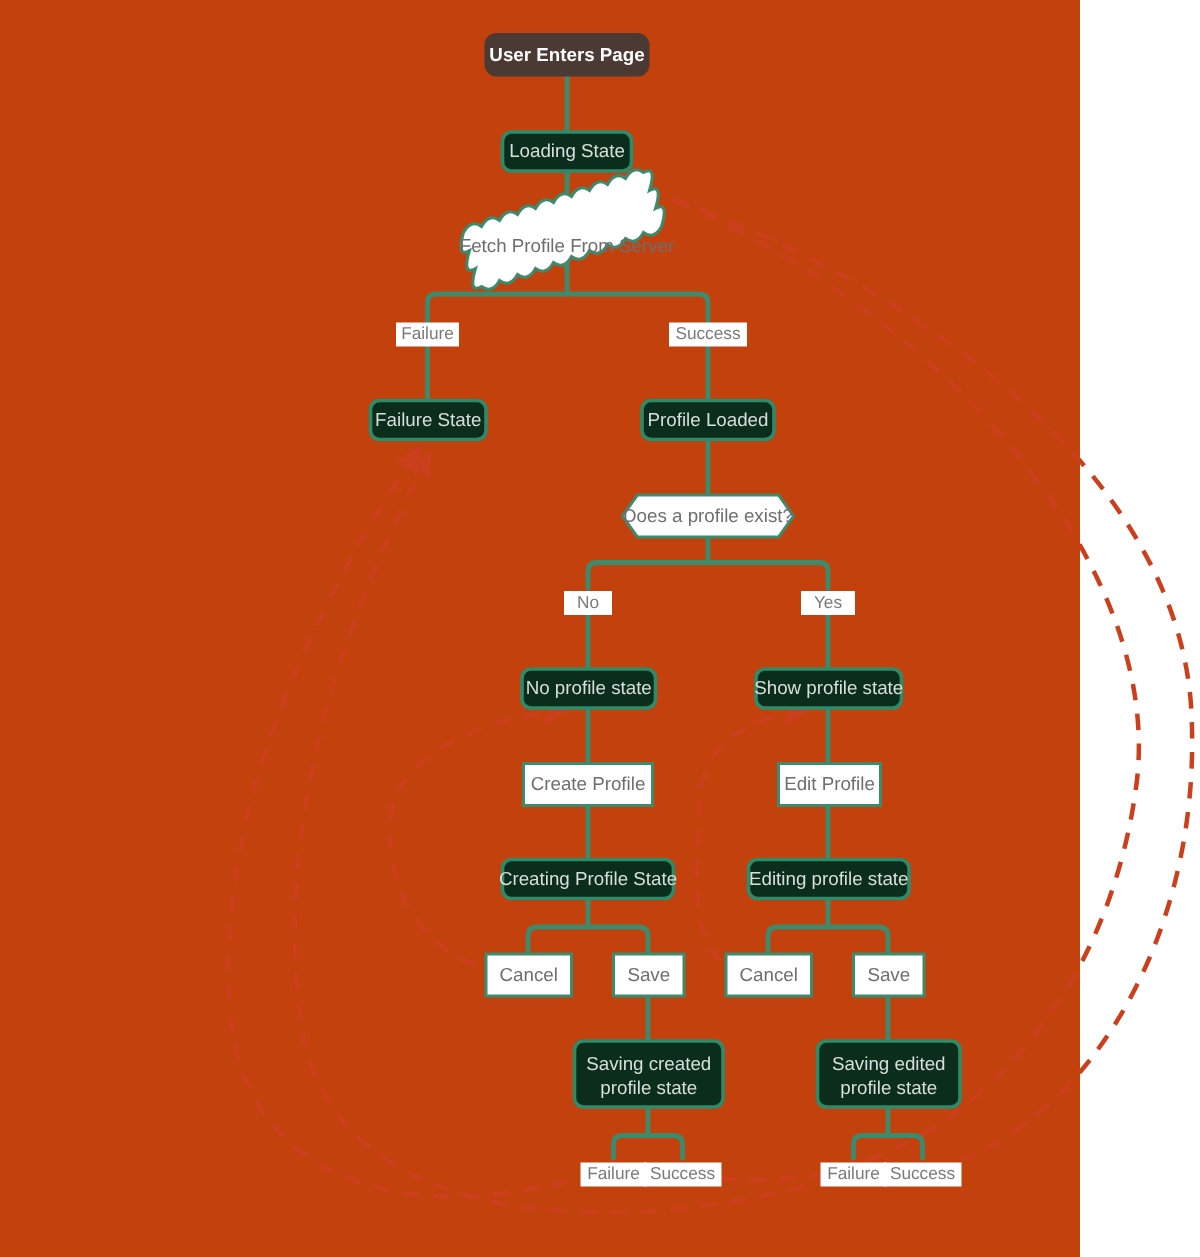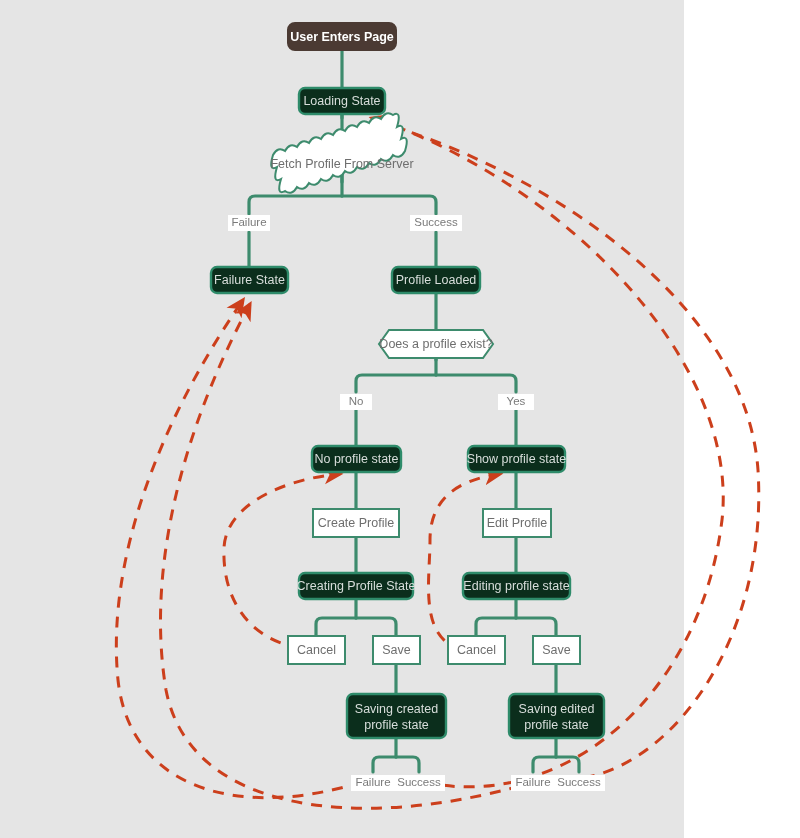--- a/index.html
+++ b/index.html
@@ -10,21 +10,22 @@
   body {
     width: 800px;
     height: 838px;
     font-family: "Liberation Sans", sans-serif;
     overflow: hidden;
   }
   #diagram-root {
     position: relative;
     width: 684px;
     height: 838px;
-    background: #e5e5e5;
+    background: #c2410c;
+    padding-left: 36px;
   }
   svg#flowchart {
     display: block;
     width: 800px;
     height: 838px;
   }
   .edge-line {
     fill: none;
     stroke: #3d8b6d;
     stroke-width: 3.2;

